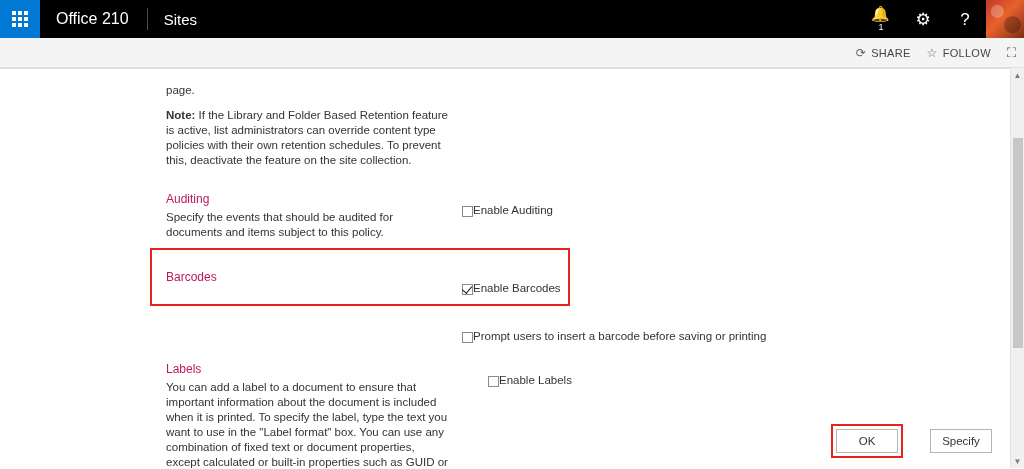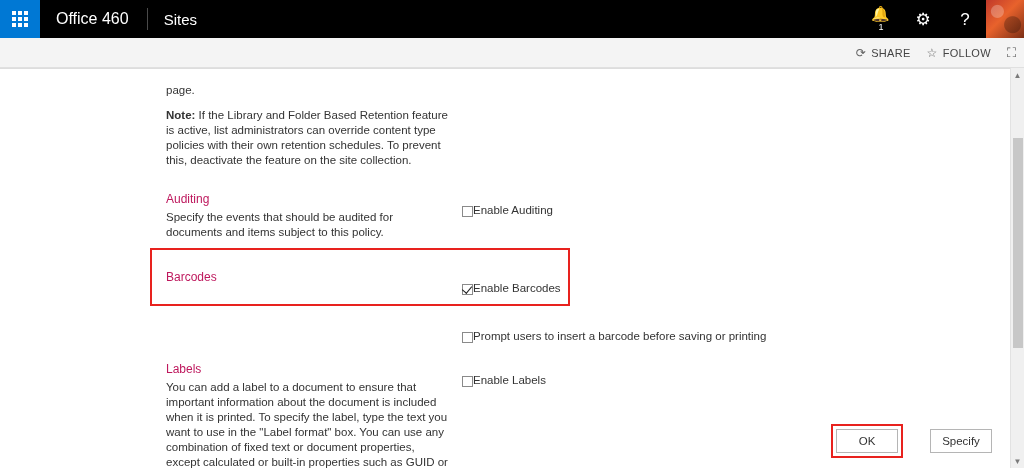--- a/index.html
+++ b/index.html
@@ -258,21 +258,21 @@
         <i></i>
         <i></i>
         <i></i>
         <i></i>
         <i></i>
         <i></i>
         <i></i>
         <i></i>
     </div>
   </div>
-  <div class="suite-brand">Office 460</div>
+  <div class="suite-brand">Office 210</div>
   <div class="suite-sep"></div>
   <div class="suite-site">Sites</div>
 
   <div class="suite-right">
     <div class="suite-btn">
       <span>🔔</span>
       <span class="count">1</span>
     </div>
     <div class="suite-btn gear">
       <span>⚙</span>
@@ -345,21 +345,21 @@
           <span class="cblabel">Prompt users to insert a barcode before saving or printing</span>
         </div>
       </div>
     </div>
 
     <div class="row" style="height:110px;">
       <div class="left-col" style="top:0;">
         <div class="sect-title">Labels</div>
         <div class="txt">You can add a label to a document to ensure that important information about the document is included when it is printed. To specify the label, type the text you want to use in the "Label format" box. You can use any combination of fixed text or document properties, except calculated or built-in properties such as GUID or CreatedBy. To start a new line, use the \n character sequence.</div>
       </div>
-      <div class="right-col" style="top:12px;">
+      <div class="right-col" style="top:12px;margin-left:26px;">
         <div class="cbrow">
           <span class="cb"></span>
           <span class="cblabel">Enable Labels</span>
         </div>
       </div>
     </div>
 
     <div class="redbox" style="left:150px; top:180px; width:420px; height:58px;"></div>
 
     <div class="btnrow">

